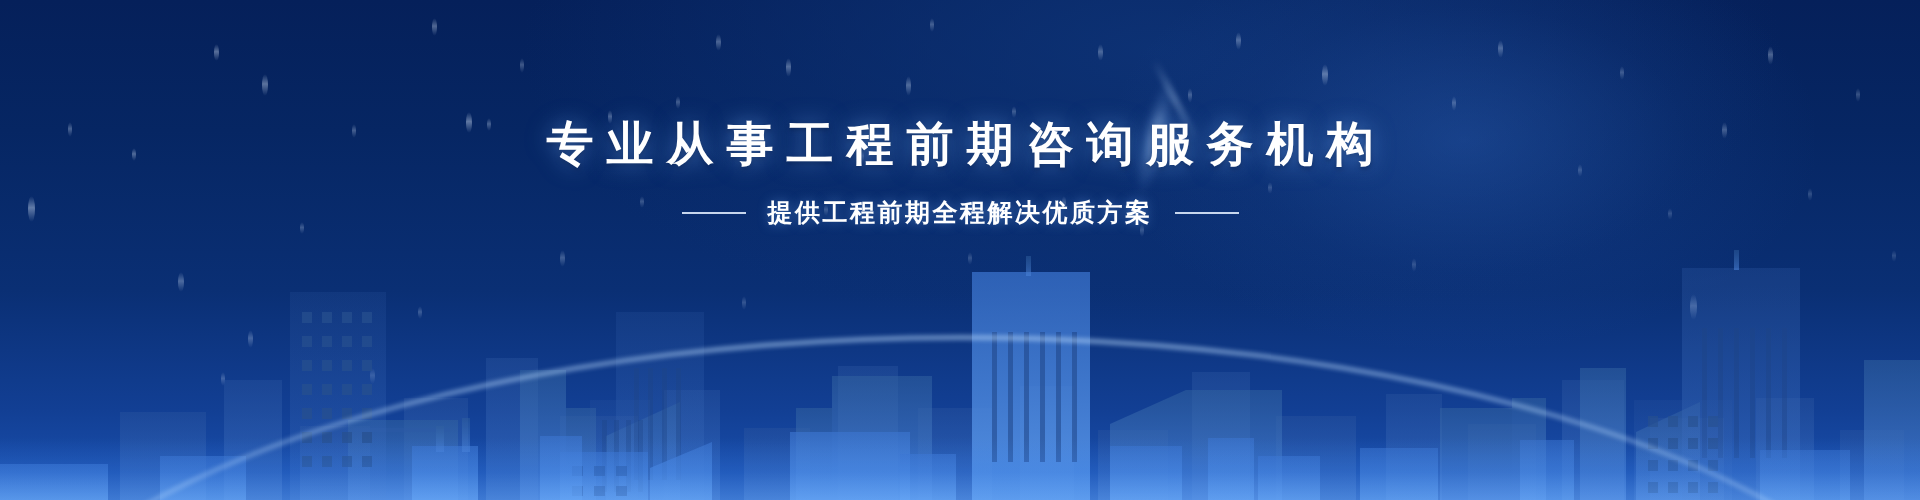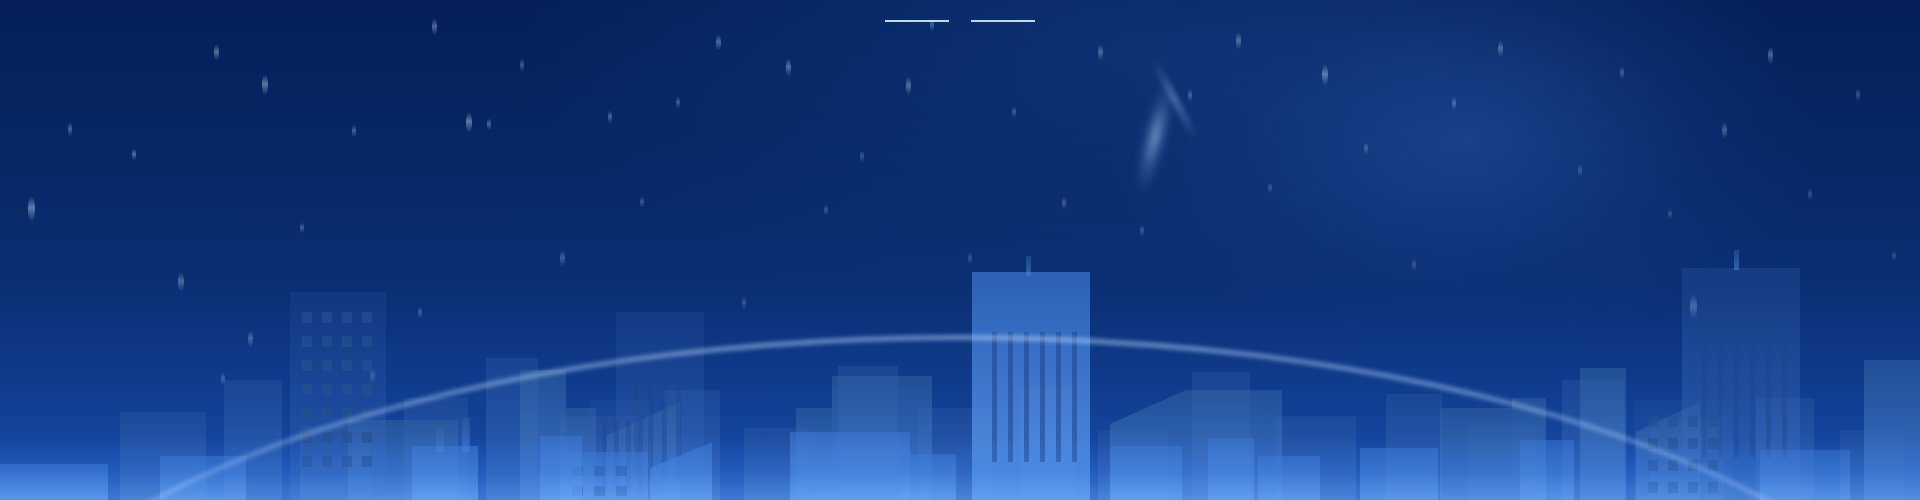--- a/index.html
+++ b/index.html
@@ -365,21 +365,23 @@
         <rect x="1734" y="10" width="5" height="20"></rect>
       </g>
     </svg>
   </div>
 
   <div class="ground-glow"></div>
   <div class="arc"></div>
   <div class="arc-line"></div>
 
   <div class="content">
+    <div class="title">专业从事工程前期咨询服务机构</div>
 
     <div class="sub-row">
       <span class="dash"></span>
+      <span class="subtitle">提供工程前期全程解决优质方案</span>
       <span class="dash"></span>
     </div>
 
   </div>
 
 </div>
 
 </body></html>

